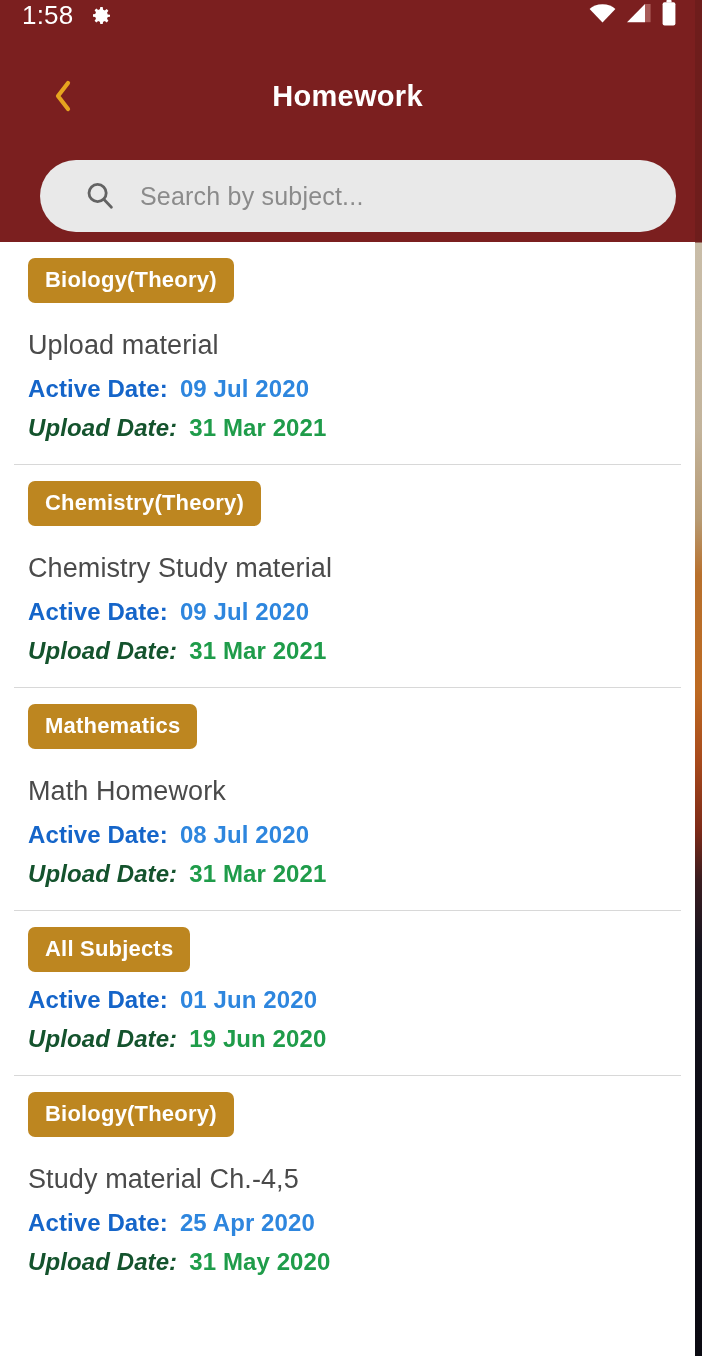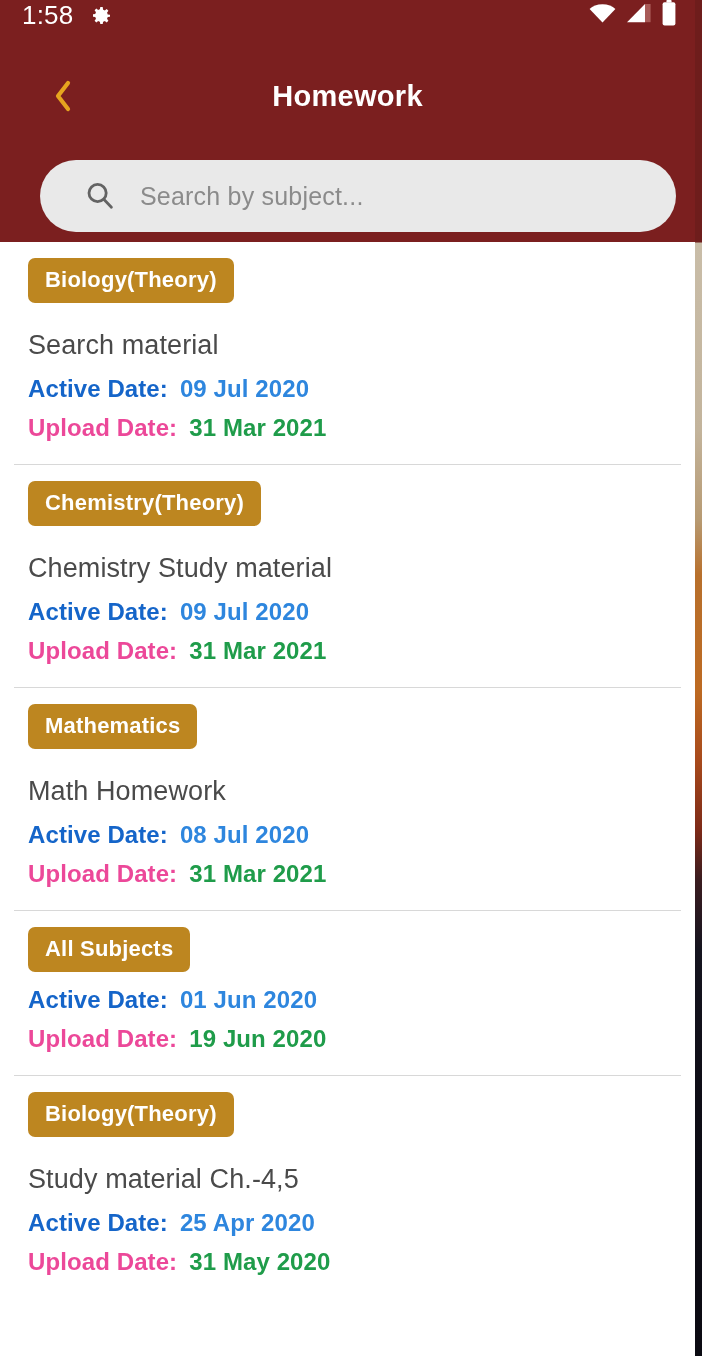--- a/index.html
+++ b/index.html
@@ -84,21 +84,21 @@
   }
   .card-title {
     margin-top:27px; color:#4a4a4a; font-size:27px; font-weight:400; letter-spacing:.1px;
   }
   .meta-row { margin-top:11px; display:flex; align-items:baseline; }
   .meta-row.first { margin-top:14px; }
   .meta-label { font-size:24px; font-weight:700; letter-spacing:.1px; }
   .meta-value { font-size:24px; font-weight:700; margin-left:12px; letter-spacing:.1px; }
   .active .meta-label { color:#1565c9; }
   .active .meta-value { color:#2e86de; }
-  .upload .meta-label { color:#ec4899; }
+  .upload .meta-label { color:#14532d;font-style:italic; }
   .upload .meta-value { color:#1f9c4a; }
   .divider {
     margin:22px 14px 0 14px; height:1px; background:#d8d8d8;
   }
 </style>
 </head>
 <body>
 
 <div class="phone">
 
@@ -160,21 +160,21 @@
       </div>
     </div>
 
   </div>
 
   <div class="list">
 
     <div class="card">
       <div class="card-inner">
         <span class="badge">Biology(Theory)</span>
-        <div class="card-title">Search material</div>
+        <div class="card-title">Upload material</div>
         <div class="meta-row first active">
           <span class="meta-label">Active Date:</span>
           <span class="meta-value">09 Jul 2020</span>
         </div>
         <div class="meta-row upload">
           <span class="meta-label">Upload Date:</span>
           <span class="meta-value">31 Mar 2021</span>
         </div>
       </div>
       <div class="divider"></div>

